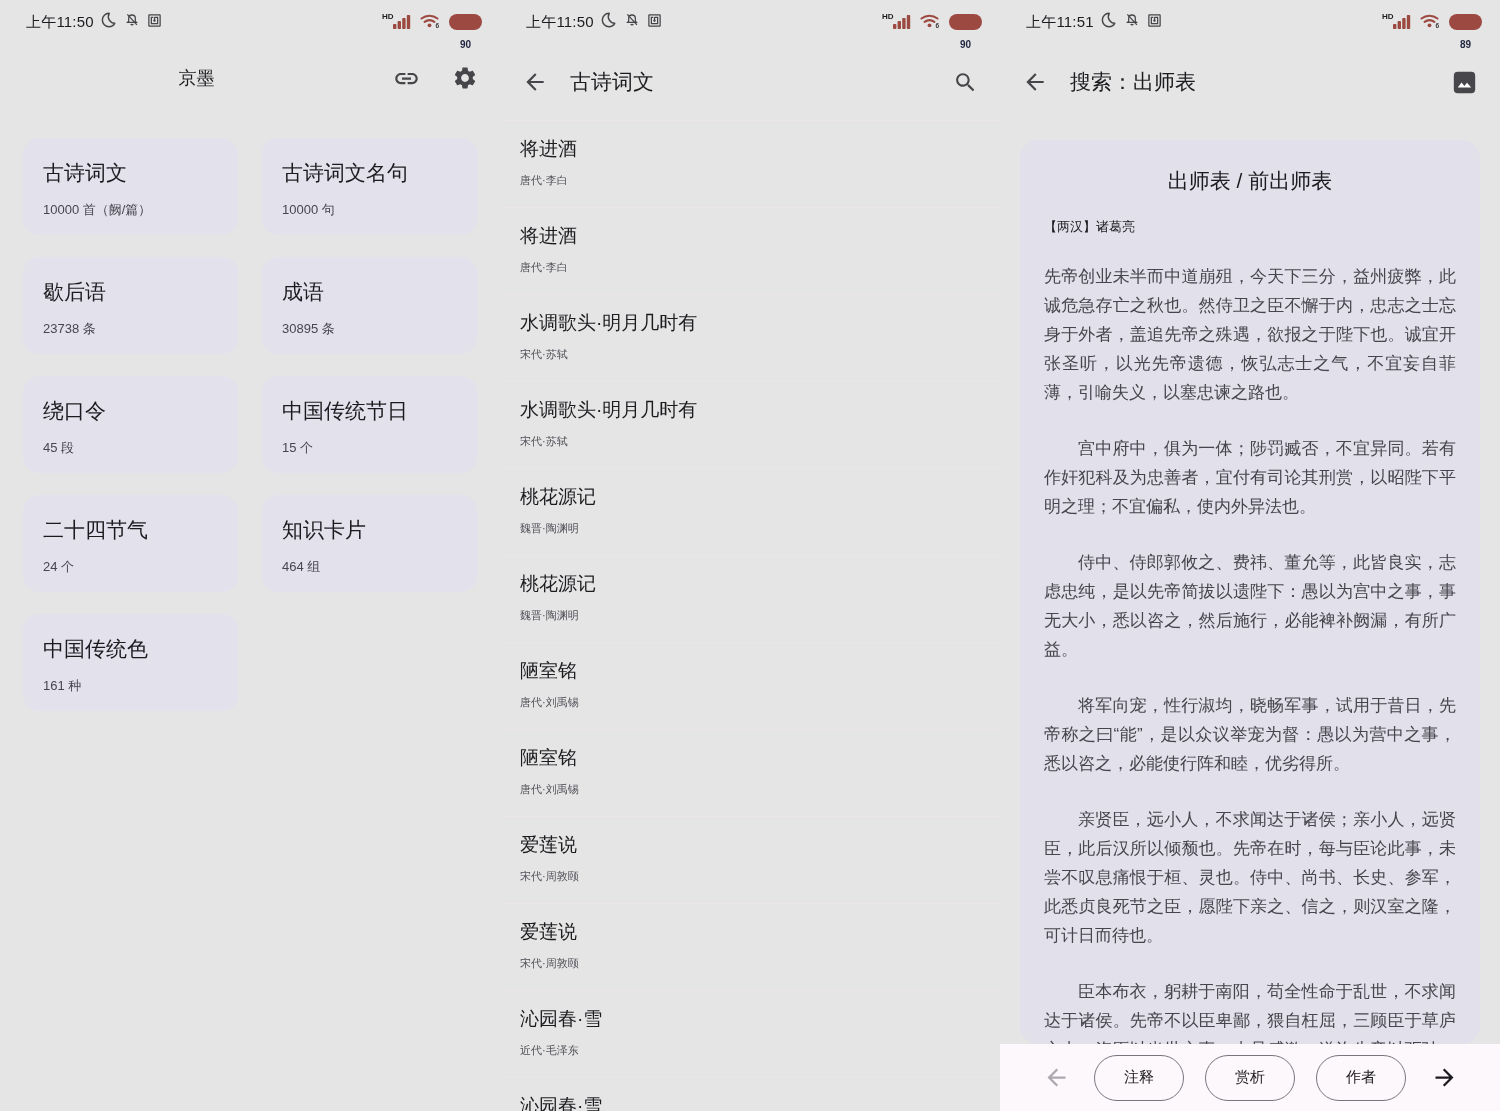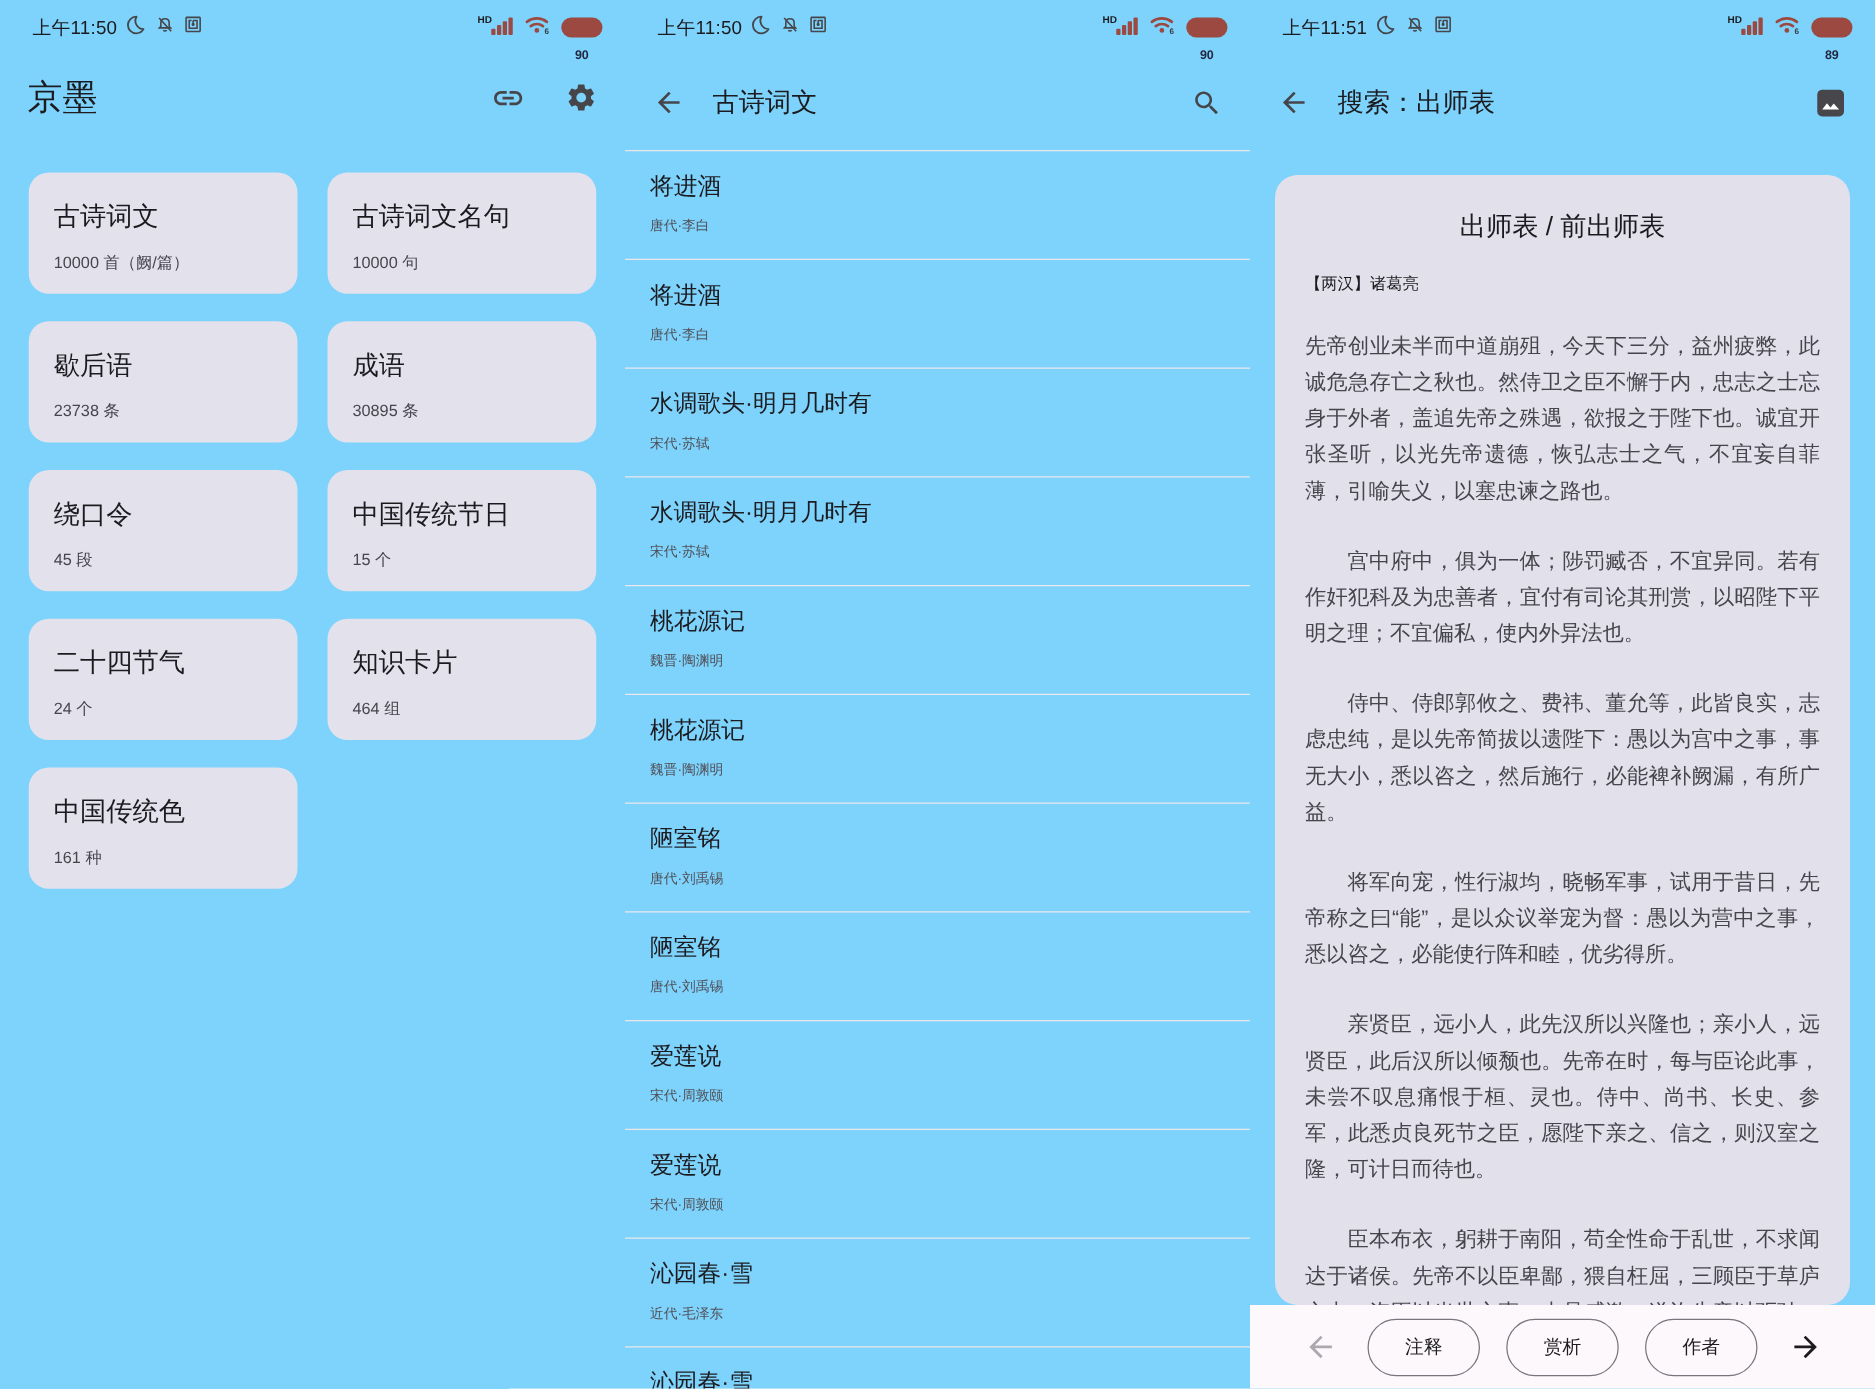--- a/index.html
+++ b/index.html
@@ -1,34 +1,34 @@
 <!DOCTYPE html>
 <html><head>
 <meta charset="utf-8">
 <style>
   html,body{margin:0;padding:0;}
   body{
     width:1500px;height:1111px;display:flex;overflow:hidden;
     font-family:"Liberation Sans","DejaVu Sans",sans-serif;
     background:#FDF8FC;color:#1C1B1F;
   }
-  .screen{width:500px;height:1111px;position:relative;overflow:hidden;background:#7dd3fc;flex:0 0 500px;}
+  .screen{width:500px;height:1111px;position:relative;overflow:hidden;background:#e5e5e5;flex:0 0 500px;}
 
   
   .status-bar{height:44px;display:flex;align-items:center;justify-content:space-between;padding:0 18px 0 26px;}
   .status-left{display:flex;align-items:center;gap:7px;}
   .status-time{font-size:15px;font-weight:500;color:#1C1B1F;letter-spacing:.2px;}
   .status-right{display:flex;align-items:center;gap:7px;}
   .battery-pill{min-width:33px;height:16px;border-radius:9px;background:#9C4A41;display:flex;align-items:center;justify-content:center;}
   .battery-pill span{font-size:10px;font-weight:700;color:#232842;line-height:1;margin-top:46px;}
 
   
   .app-bar{height:68px;display:flex;align-items:center;padding:0 22px;gap:22px;}
   .app-bar.sub{height:76px;}
-  .app-title{font-size:28px;color:#1C1B1F;flex:1;}
+  .app-title{font-size:18px;color:#1C1B1F;flex:1;text-align:center;}
   .page-title{font-size:21px;color:#1C1B1F;flex:1;}
   .icon-btn{display:flex;align-items:center;justify-content:center;cursor:pointer;}
   .appbar-actions{display:flex;align-items:center;gap:32px;}
 
   
   .cards-grid{display:grid;grid-template-columns:1fr 1fr;column-gap:24px;row-gap:22px;padding:26px 23px;}
   .card{background:#E3E1EC;border-radius:16px;height:97px;padding:21px 20px 0;box-sizing:border-box;cursor:pointer;}
   .card-title{font-size:21px;color:#1B1B1F;white-space:nowrap;}
   .card-count{font-size:13px;color:#47464F;margin-top:14px;}
 
@@ -332,21 +332,21 @@
   </div>
 
   <div class="poem-card">
     <div class="poem-title">出师表 / 前出师表</div>
     <div class="poem-author">【两汉】诸葛亮</div>
     <div class="poem-body">
       <p class="poem-para">先帝创业未半而中道崩殂，今天下三分，益州疲弊，此诚危急存亡之秋也。然侍卫之臣不懈于内，忠志之士忘身于外者，盖追先帝之殊遇，欲报之于陛下也。诚宜开张圣听，以光先帝遗德，恢弘志士之气，不宜妄自菲薄，引喻失义，以塞忠谏之路也。</p>
       <p class="poem-para">宫中府中，俱为一体；陟罚臧否，不宜异同。若有作奸犯科及为忠善者，宜付有司论其刑赏，以昭陛下平明之理；不宜偏私，使内外异法也。</p>
       <p class="poem-para">侍中、侍郎郭攸之、费祎、董允等，此皆良实，志虑忠纯，是以先帝简拔以遗陛下：愚以为宫中之事，事无大小，悉以咨之，然后施行，必能裨补阙漏，有所广益。</p>
       <p class="poem-para">将军向宠，性行淑均，晓畅军事，试用于昔日，先帝称之曰“能”，是以众议举宠为督：愚以为营中之事，悉以咨之，必能使行阵和睦，优劣得所。</p>
-      <p class="poem-para">亲贤臣，远小人，此先汉所以兴隆也；亲小人，远贤臣，此后汉所以倾颓也。先帝在时，每与臣论此事，未尝不叹息痛恨于桓、灵也。侍中、尚书、长史、参军，此悉贞良死节之臣，愿陛下亲之、信之，则汉室之隆，可计日而待也。</p>
+      <p class="poem-para">亲贤臣，远小人，不求闻达于诸侯；亲小人，远贤臣，此后汉所以倾颓也。先帝在时，每与臣论此事，未尝不叹息痛恨于桓、灵也。侍中、尚书、长史、参军，此悉贞良死节之臣，愿陛下亲之、信之，则汉室之隆，可计日而待也。</p>
       <p class="poem-para">臣本布衣，躬耕于南阳，苟全性命于乱世，不求闻达于诸侯。先帝不以臣卑鄙，猥自枉屈，三顾臣于草庐之中，咨臣以当世之事，由是感激，遂许先帝以驱驰。后值倾覆，受任于败军之际，奉命于危难之间：尔来二十有一年矣。</p>
 
     </div>
   </div>
 
   <div class="bottom-bar">
     <span class="nav-arrow">
       <svg width="27" height="27" viewBox="0 0 24 24">
           <path fill="#ABA9AF" d="M20 11H7.83l5.59-5.59L12 4l-8 8 8 8 1.41-1.41L7.83 13H20v-2z"></path>
         </svg>

